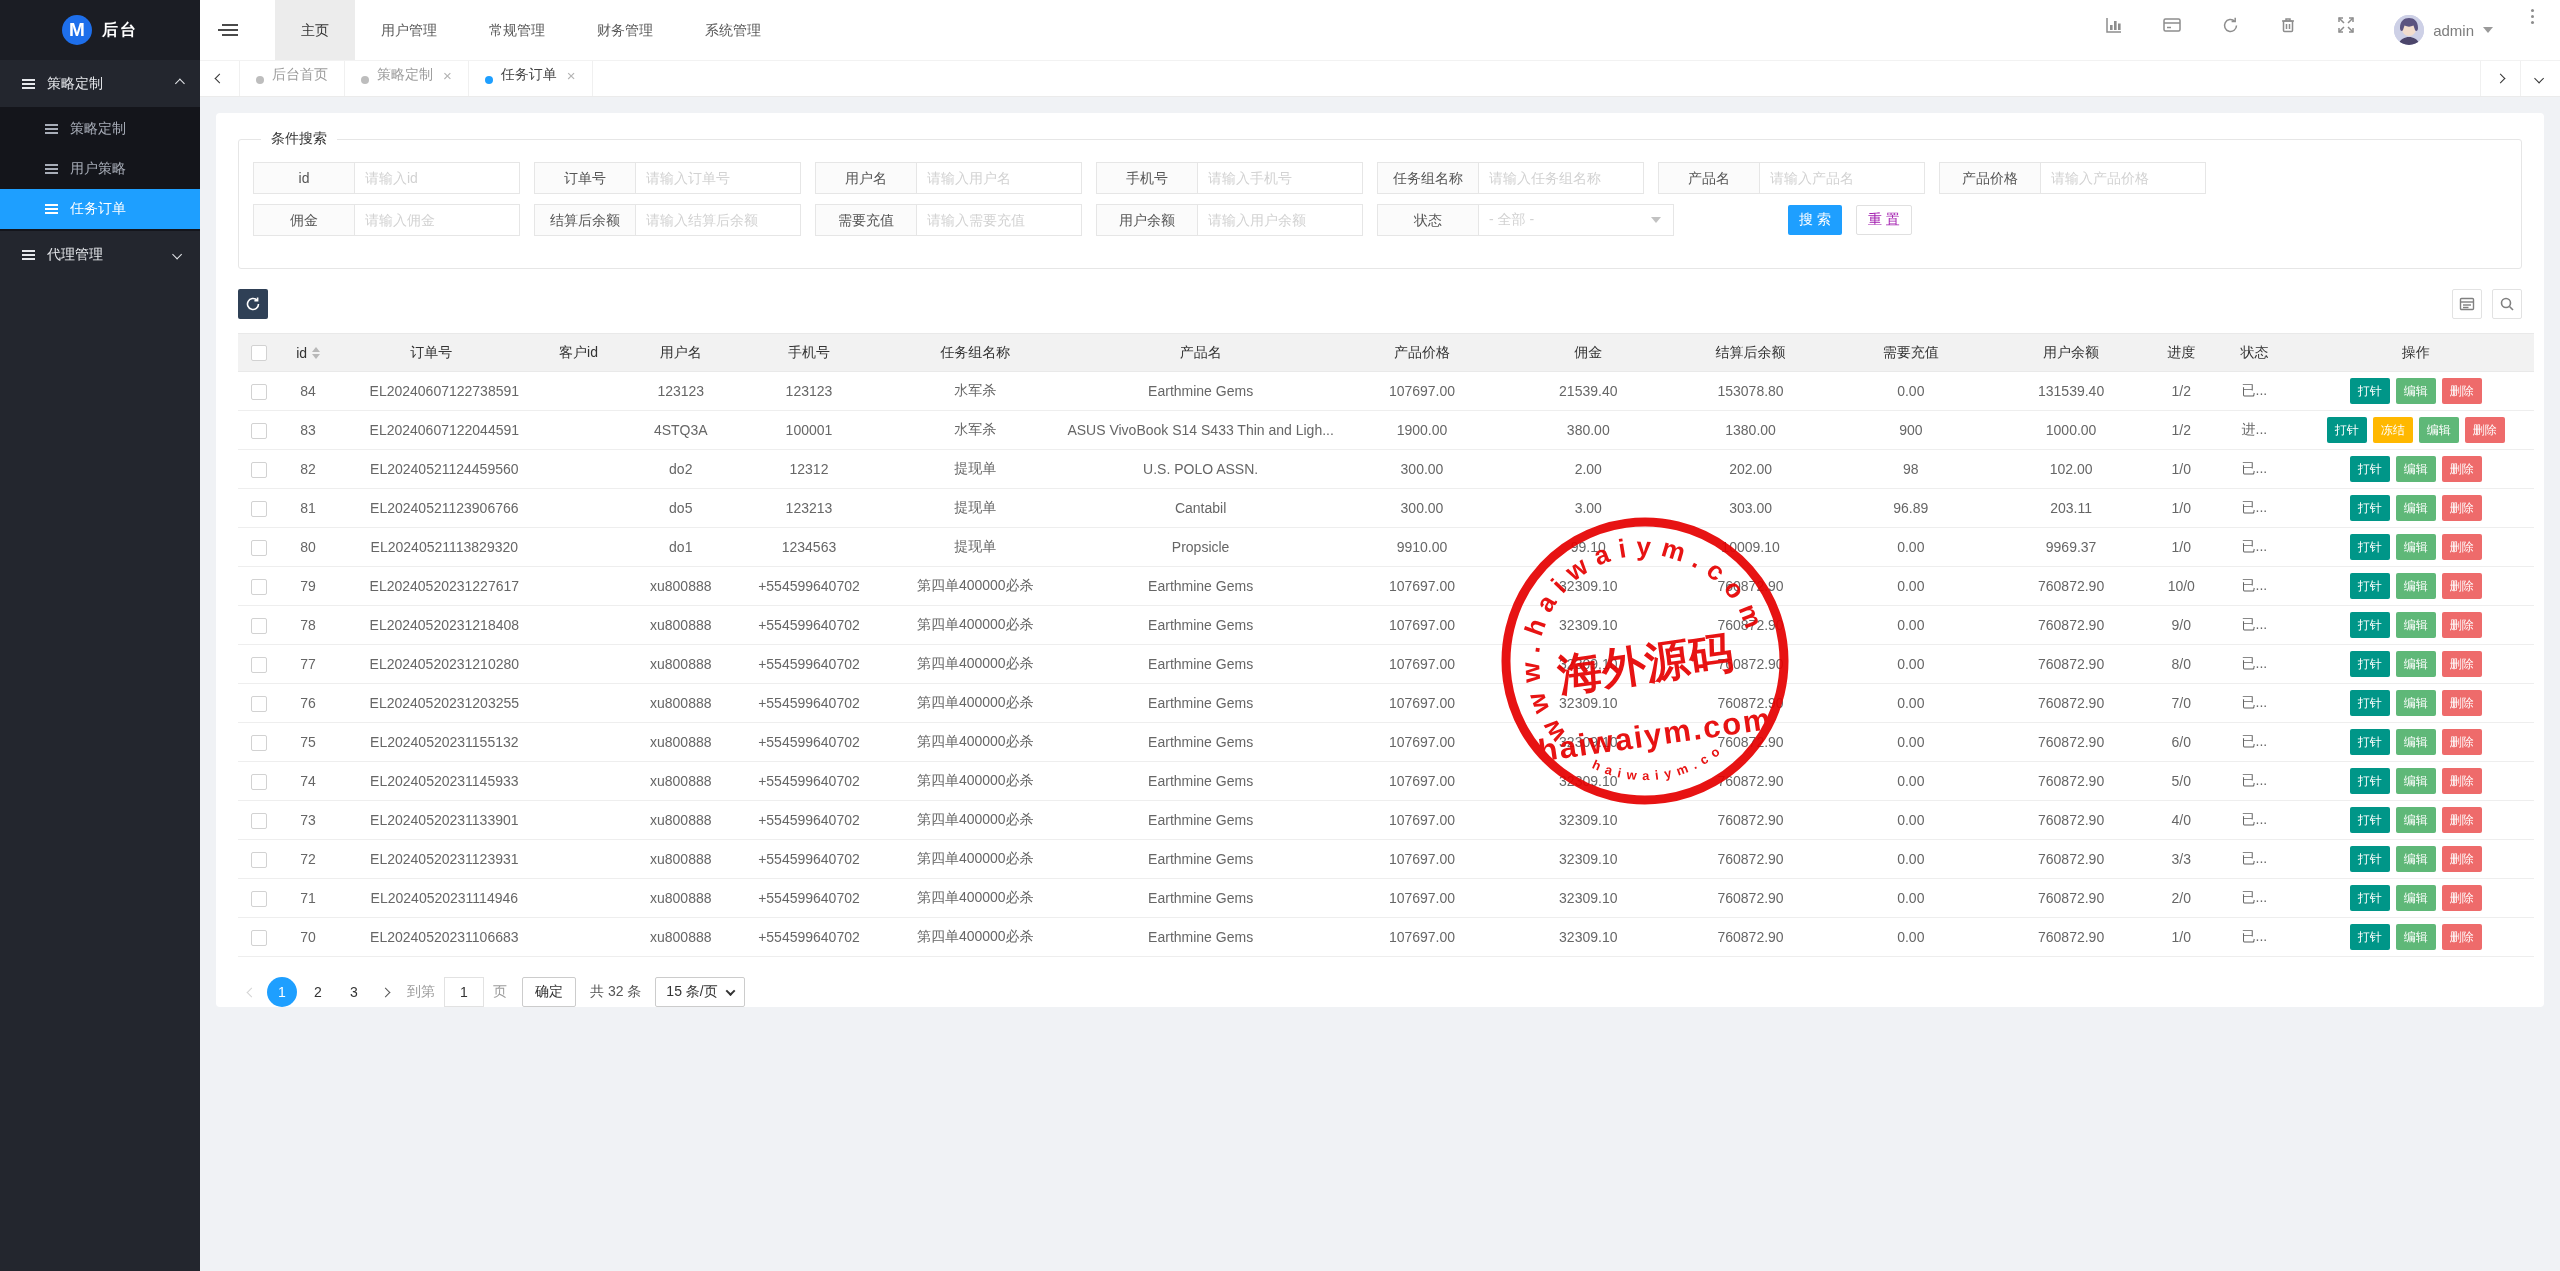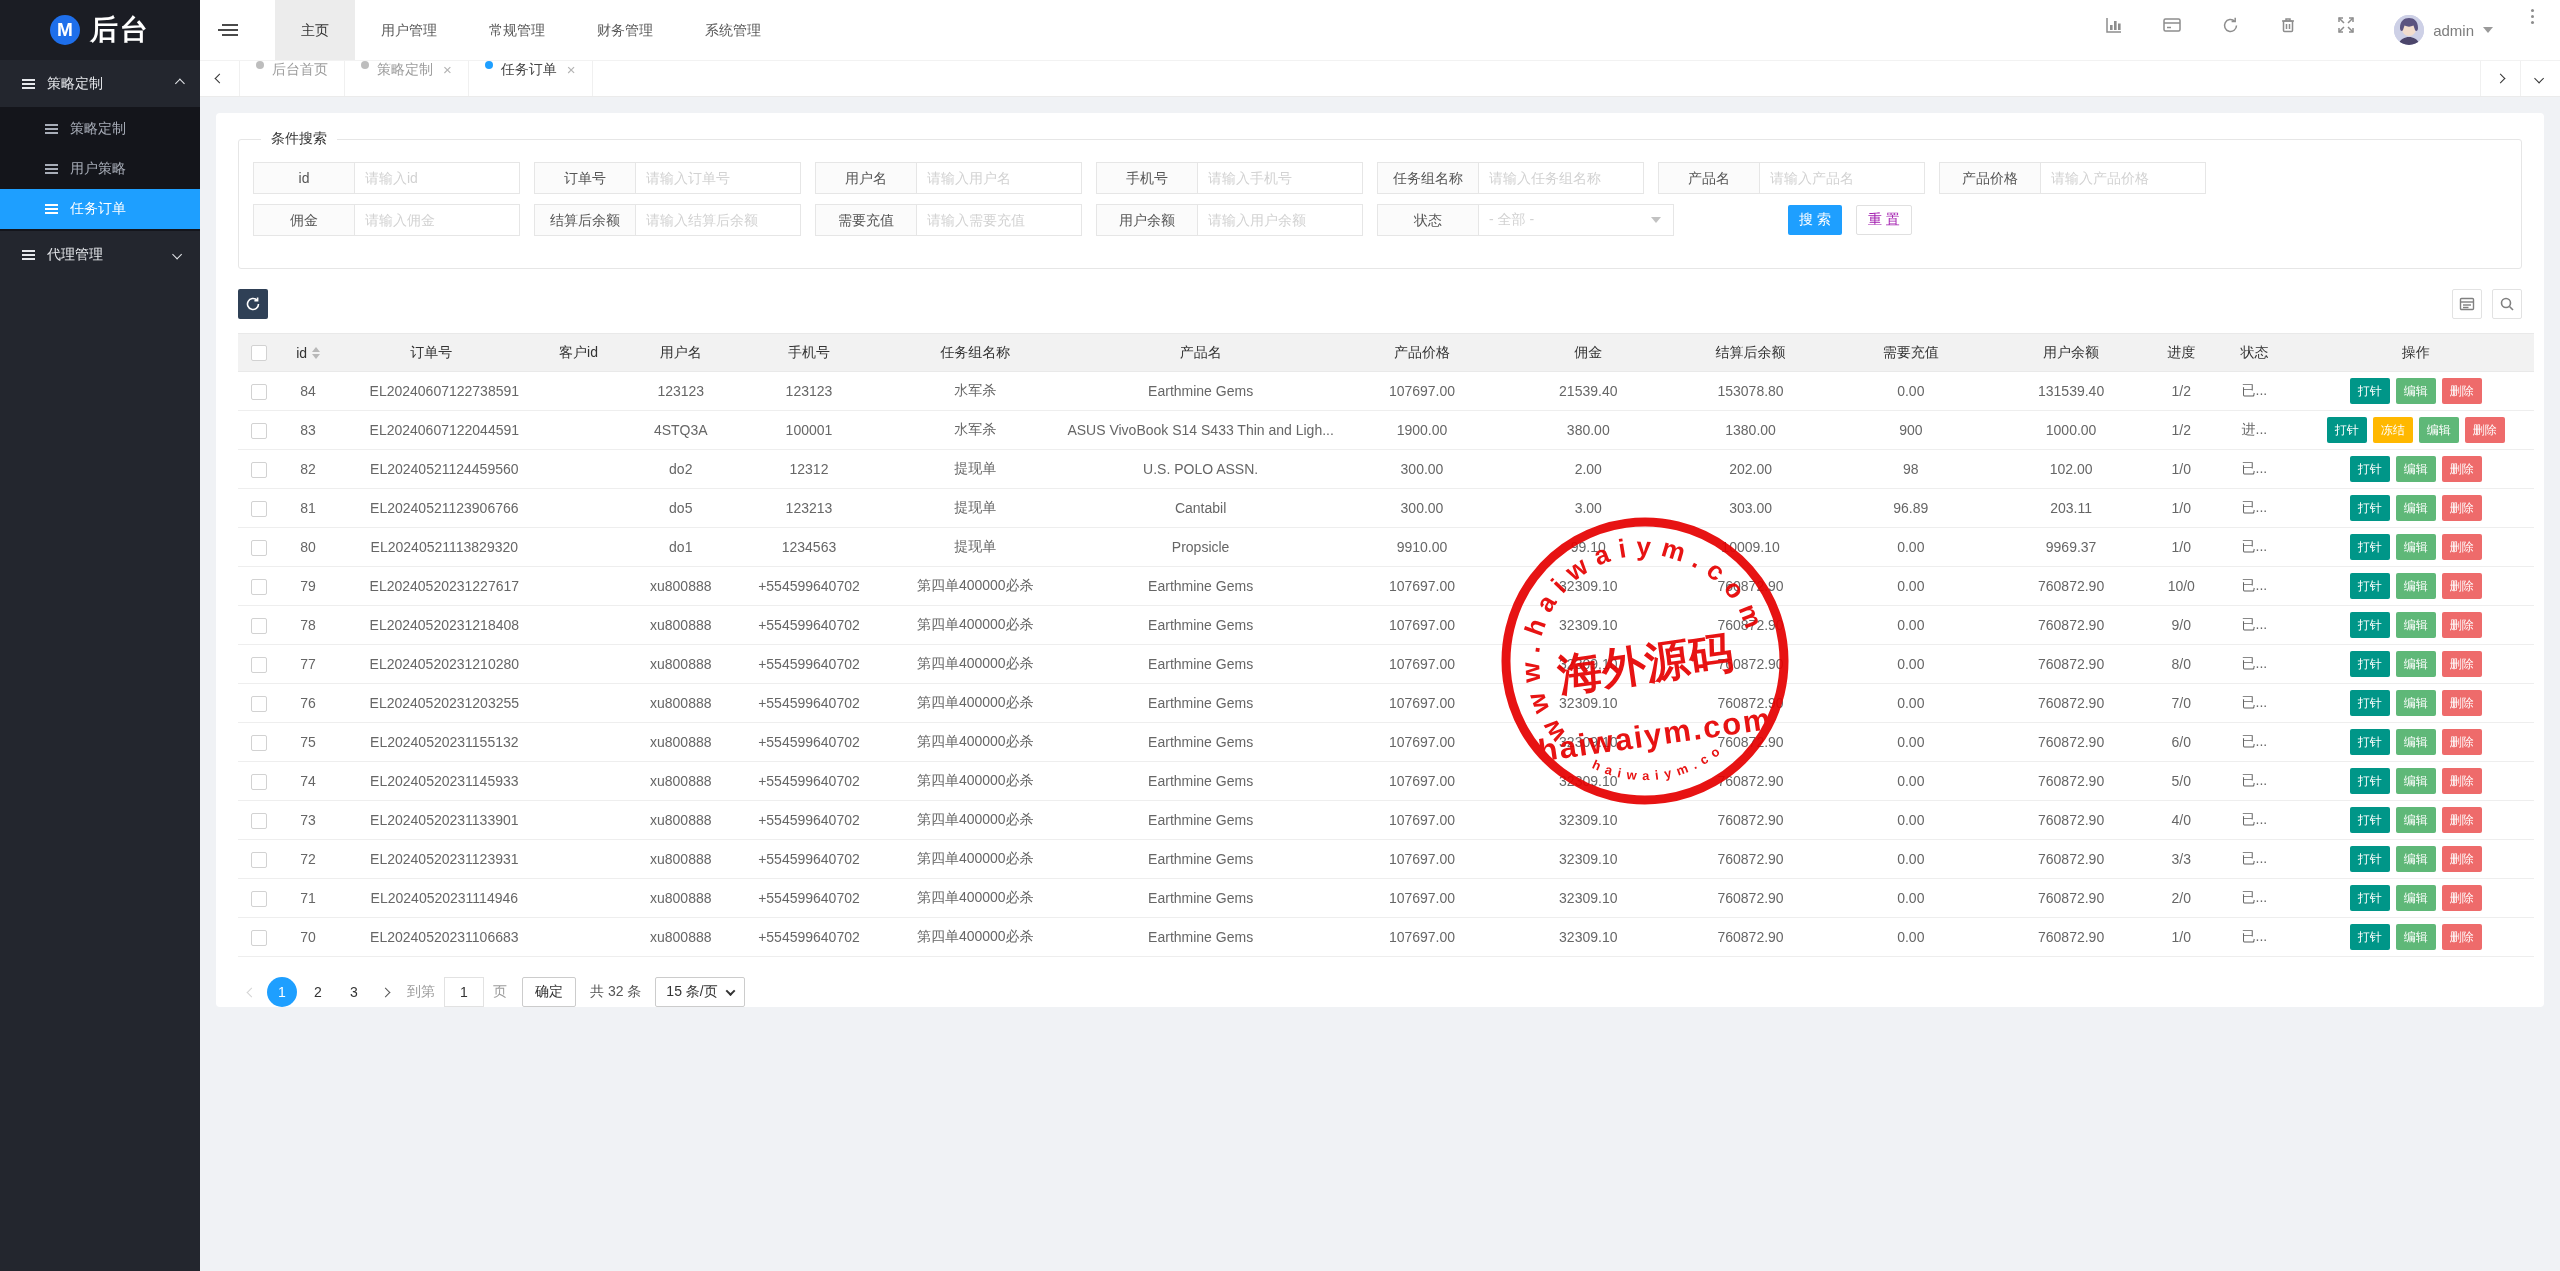--- a/index.html
+++ b/index.html
@@ -4,21 +4,21 @@
 <style>
   * { margin:0; padding:0; box-sizing:border-box; }
   html,body { width:2560px; height:1271px; overflow:hidden; }
   body { font-family:"Liberation Sans","DejaVu Sans",sans-serif; font-size:14px; color:#333; background:#f0f2f5; }
   .app { position:relative; width:2560px; height:1271px; }
 
   
   .sidebar { position:absolute; left:0; top:0; width:200px; height:100%; background:#23262E; z-index:5; }
   .logo { height:60px; background:#1B1D24; display:flex; align-items:center; justify-content:center; gap:10px; }
   .logo-badge { width:30px; height:30px; border-radius:50%; background:#1E6FEB; color:#fff; font-weight:bold; font-size:19px; display:flex; align-items:center; justify-content:center; }
-  .logo-text { color:#fff; font-size:28px; font-weight:bold; letter-spacing:2px; }
+  .logo-text { color:#fff; font-size:16px; font-weight:bold; letter-spacing:2px; }
   .side-parent { height:47px; display:flex; align-items:center; padding:0 18px 0 22px; color:#E6E8EC; cursor:pointer; }
   .side-parent .side-label { margin-left:12px; flex:1; }
   .side-sub { background:#14151B; padding:2px 0; }
   .side-item { height:40px; display:flex; align-items:center; padding-left:45px; color:#A8ADB8; cursor:pointer; }
   .side-item span.lbl { margin-left:12px; }
   .side-item.active { background:#1E9FFF; color:#fff; }
   .mi { display:inline-block; width:13px; height:2px; background:currentColor; box-shadow:0 4px 0 currentColor, 0 8px 0 currentColor; margin-top:-8px; }
   .chev { display:inline-block; width:7px; height:7px; border-left:1px solid currentColor; border-bottom:1px solid currentColor; }
   .chev-up { transform:rotate(135deg) translate(-1px,-1px); }
   .chev-down { transform:rotate(-45deg) translate(-1px,-1px); }
@@ -43,21 +43,21 @@
   .admin-name { color:#7d7d7d; font-size:15px; }
   .caret-down { width:0; height:0; border-left:5px solid transparent; border-right:5px solid transparent; border-top:6px solid #9a9a9a; display:inline-block; }
   .vdots { display:inline-block; width:3px; height:3px; border-radius:50%; background:#8d8d8d; box-shadow:0 6px 0 #8d8d8d, 0 -6px 0 #8d8d8d; cursor:pointer; }
 
   
   .tabbar { height:37px; background:#fff; border-top:1px solid #f2f2f2; border-bottom:1px solid #ebebeb; display:flex; flex-shrink:0; }
   .tab-arrow { width:40px; display:flex; align-items:center; justify-content:center; color:#333; cursor:pointer; }
   .tab-arrow.bl { border-left:1px solid #f0f0f0; }
   .tab-arrow.br { border-right:1px solid #f0f0f0; }
   .tabs { display:flex; flex:1; }
-  .tab { display:flex; align-items:flex-start; gap:8px; padding:0 16px; border-right:1px solid #f0f0f0; color:#9c9c9c; cursor:pointer; }
+  .tab { display:flex; align-items:flex-end; gap:8px; padding:12px 16px; border-right:1px solid #f0f0f0; color:#9c9c9c; cursor:pointer; }
   .tab .dot { width:8px; height:8px; border-radius:50%; background:#BDBDBD; }
   .tab.active { color:#444; }
   .tab.active .dot { background:#1E9FFF; }
   .tab-close { color:#b3b3b3; font-size:15px; margin-left:2px; cursor:pointer; }
 
   
   .content { flex:1; background:#F0F2F5; padding:16px; overflow:hidden; }
   .card { background:#fff; border-radius:4px; height:894px; padding:13px 14px; position:relative; }
 
   fieldset.search-fieldset { border:1px solid #e6e6e6; border-radius:3px; margin:4px 8px 0; padding:4px 14px 32px; }

